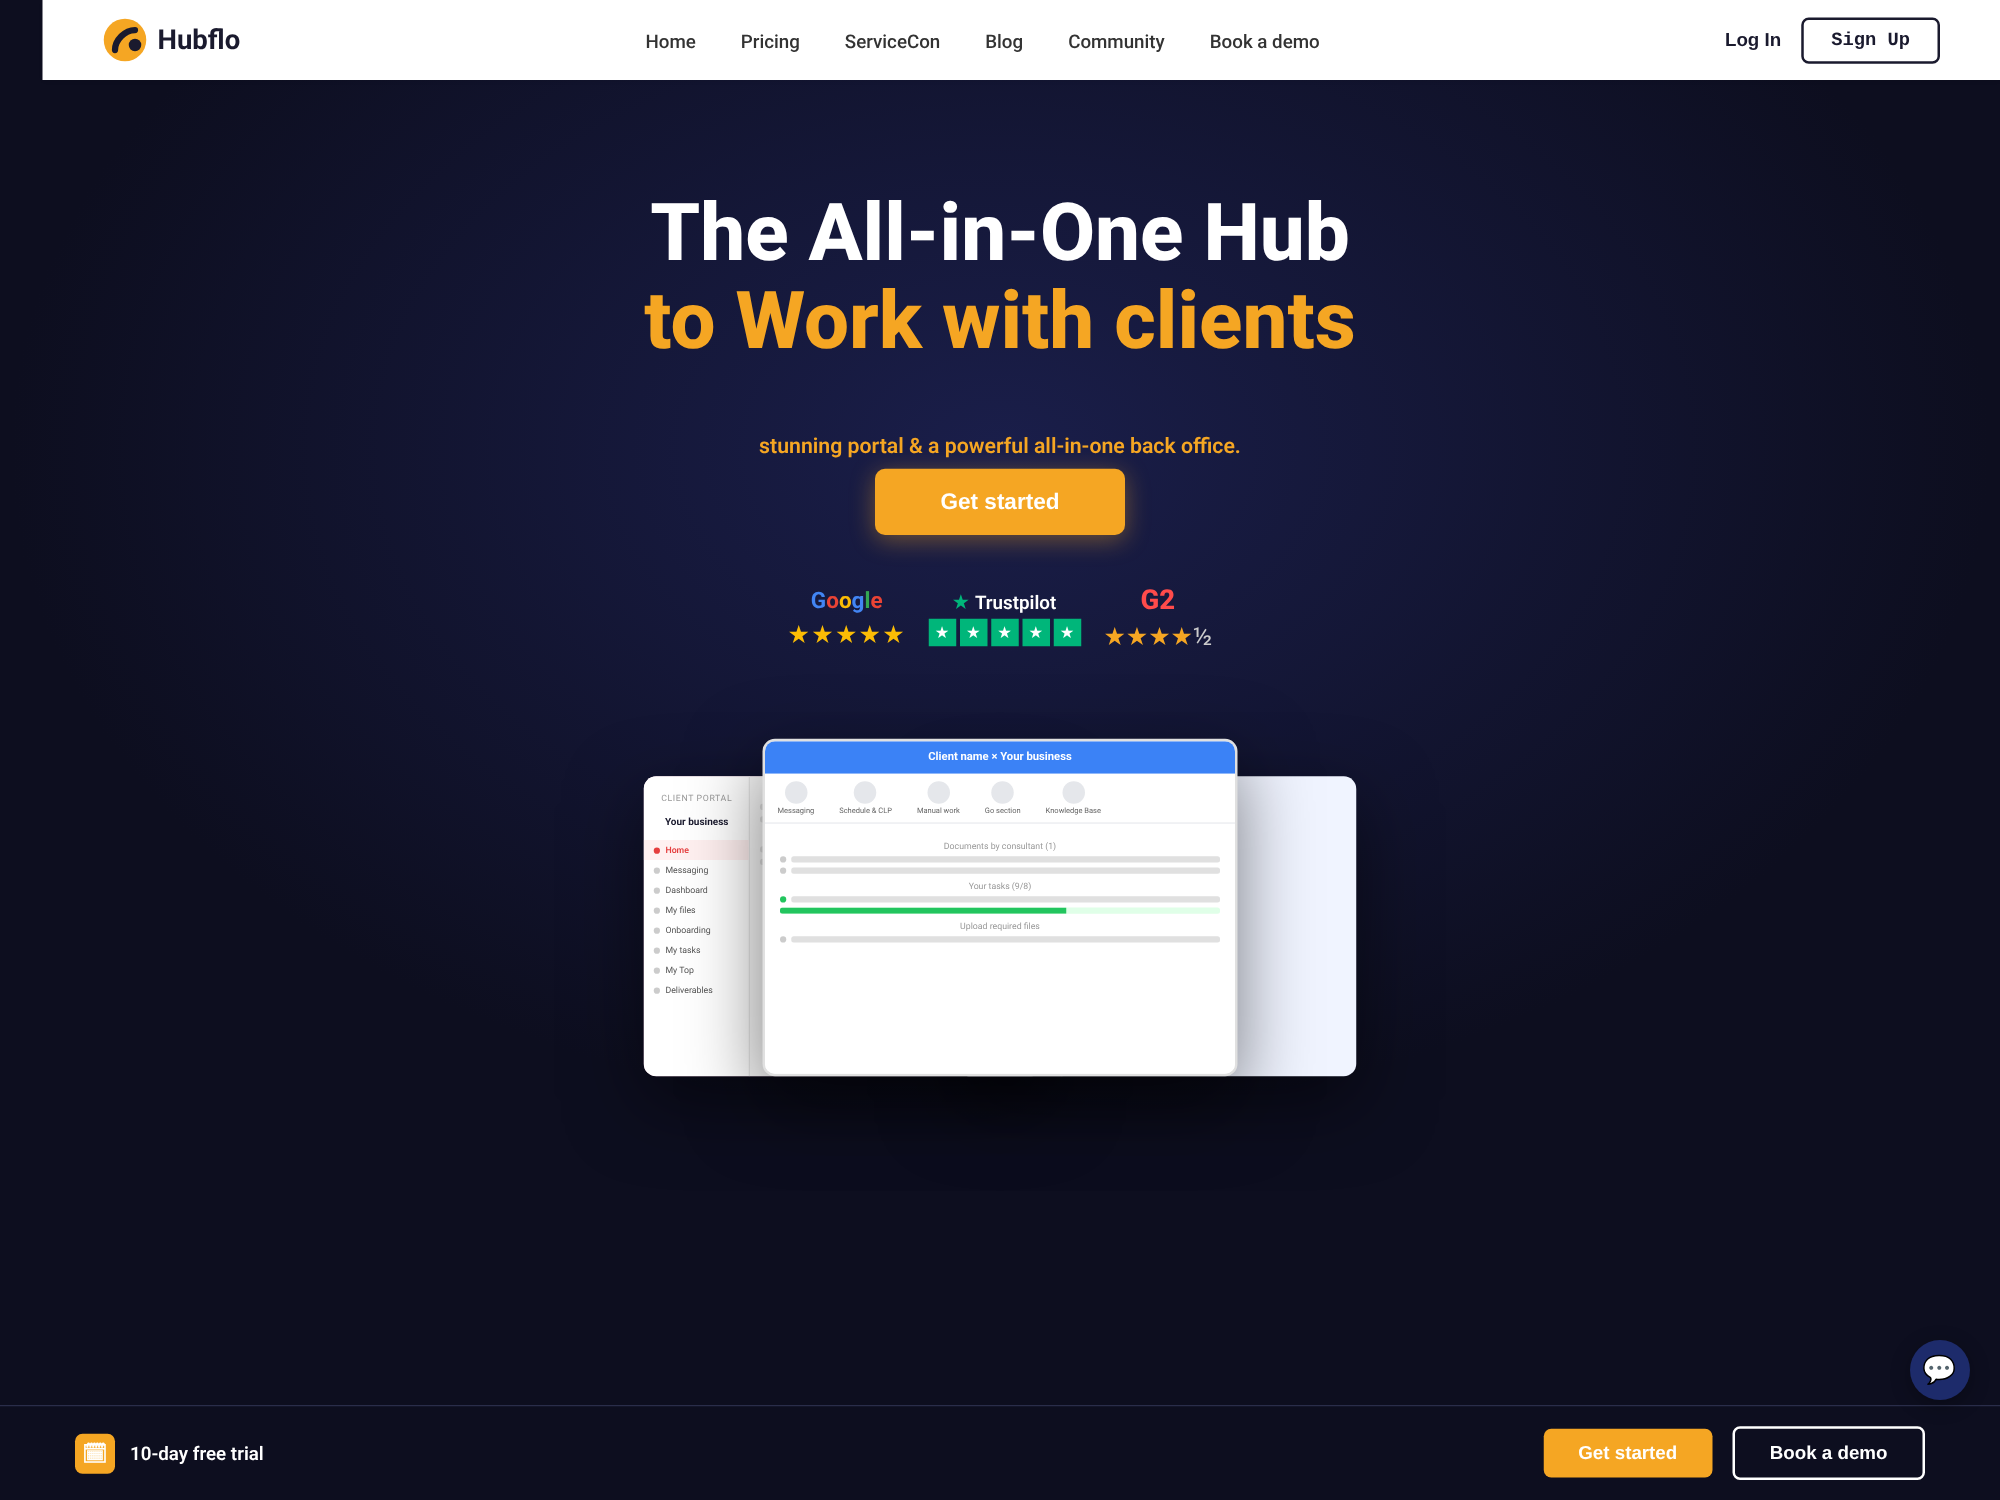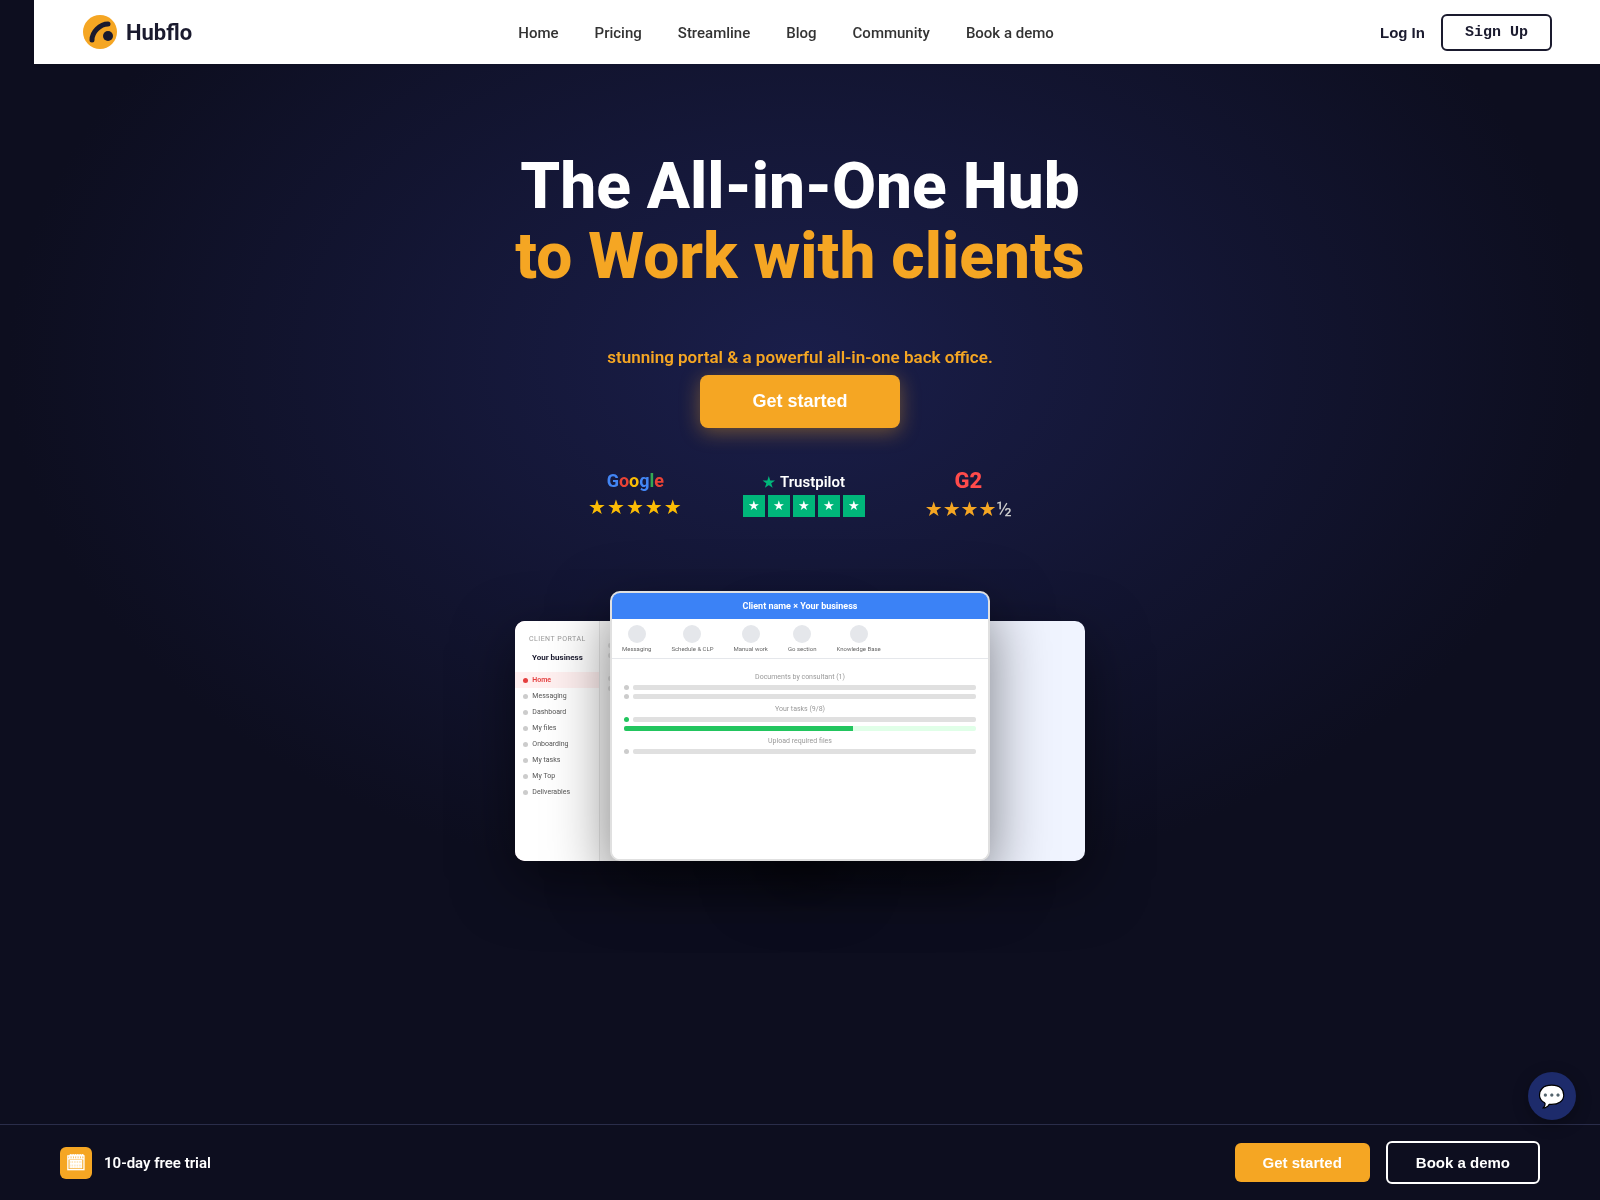--- a/index.html
+++ b/index.html
@@ -147,21 +147,21 @@
       color: #fff;
       cursor: pointer;
       margin-bottom: 40px;
       box-shadow: 0 4px 20px rgba(245,166,35,0.4);
     }
 
     
     .ratings {
       display: flex;
       align-items: center;
-      gap: 60px;
+      gap: 18px;
       justify-content: center;
       margin-bottom: 60px;
     }
 
     .rating-item {
       display: flex;
       flex-direction: column;
       align-items: center;
       gap: 4px;
     }
@@ -570,21 +570,21 @@
       <circle cx="18" cy="18" r="17" fill="#f5a623"></circle>
       <path d="M10 26 C10 18, 18 10, 26 10" stroke="#1a1a2e" stroke-width="5" fill="none" stroke-linecap="round"></path>
       <circle cx="26" cy="22" r="5" fill="#1a1a2e"></circle>
     </svg>
     <span class="logo-text">Hubflo</span>
   </a>
 
   <ul class="nav-links">
     <li><a href="#">Home</a></li>
     <li><a href="#">Pricing</a></li>
-    <li><a href="#">Streamline</a></li>
+    <li><a href="#">ServiceCon</a></li>
     <li><a href="#">Blog</a></li>
     <li><a href="#">Community</a></li>
     <li><a href="#">Book a demo</a></li>
   </ul>
 
   <div class="nav-actions">
     <button class="btn-login">Log In</button>
     <button class="btn-signup">Sign Up</button>
   </div>
 </nav>

